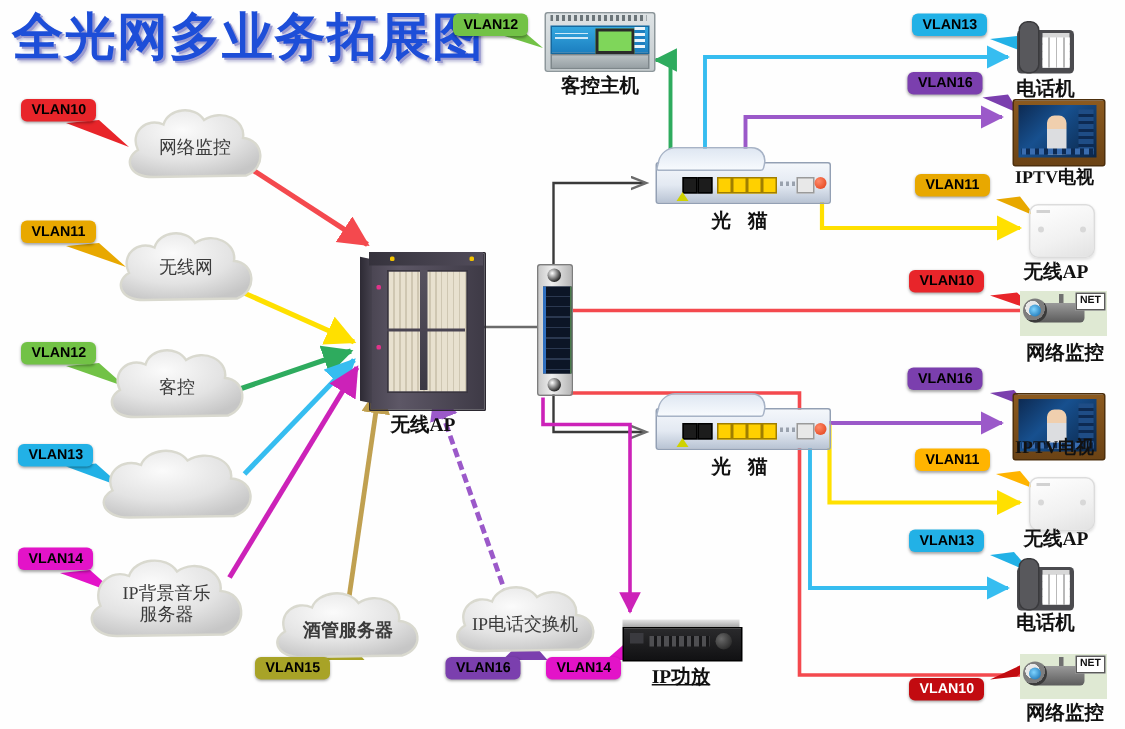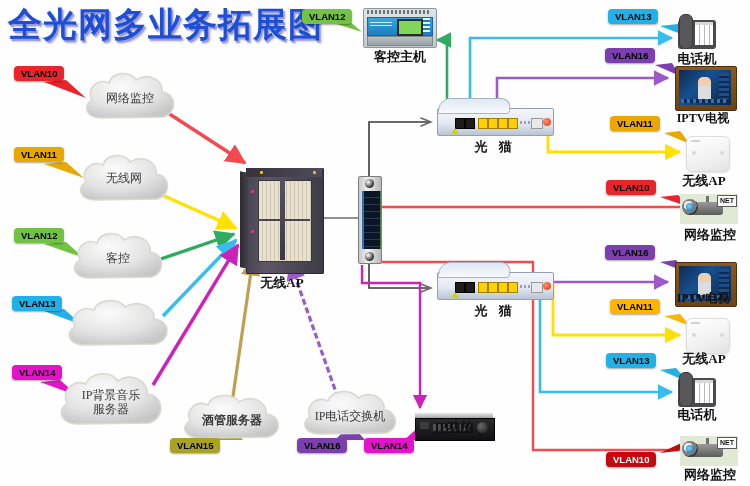--- a/index.html
+++ b/index.html
@@ -392,21 +392,21 @@
   </div>
   <div class="cap" style="left:447px;top:302px;width:96px;letter-spacing:4px;">光 猫</div>
 
   <div class="abs" id="amp">
     <div class="amp-top"></div>
     <div class="amp-body"></div>
     <div class="amp-disp"></div>
     <div class="amp-btns"></div>
     <div class="amp-knob"></div>
   </div>
-  <div class="cap" style="left:415px;top:418px;width:78px;text-decoration:underline;">IP功放</div>
+  <div class="cap" style="left:415px;top:442px;width:78px;text-decoration:underline;">IP功放</div>
 
   <div class="abs phone" style="left:678px;top:14px;">
     <div class="ph-base"></div>
       <div class="ph-hand"></div>
     <div class="ph-scr"></div>
       <div class="ph-keys"></div>
   </div>
   <div class="cap" style="left:666px;top:50px;width:62px;">电话机</div>
   <div class="vlan" style="left: 608px; top: 9px; background: rgb(34, 177, 230);">VLAN13</div>
 

